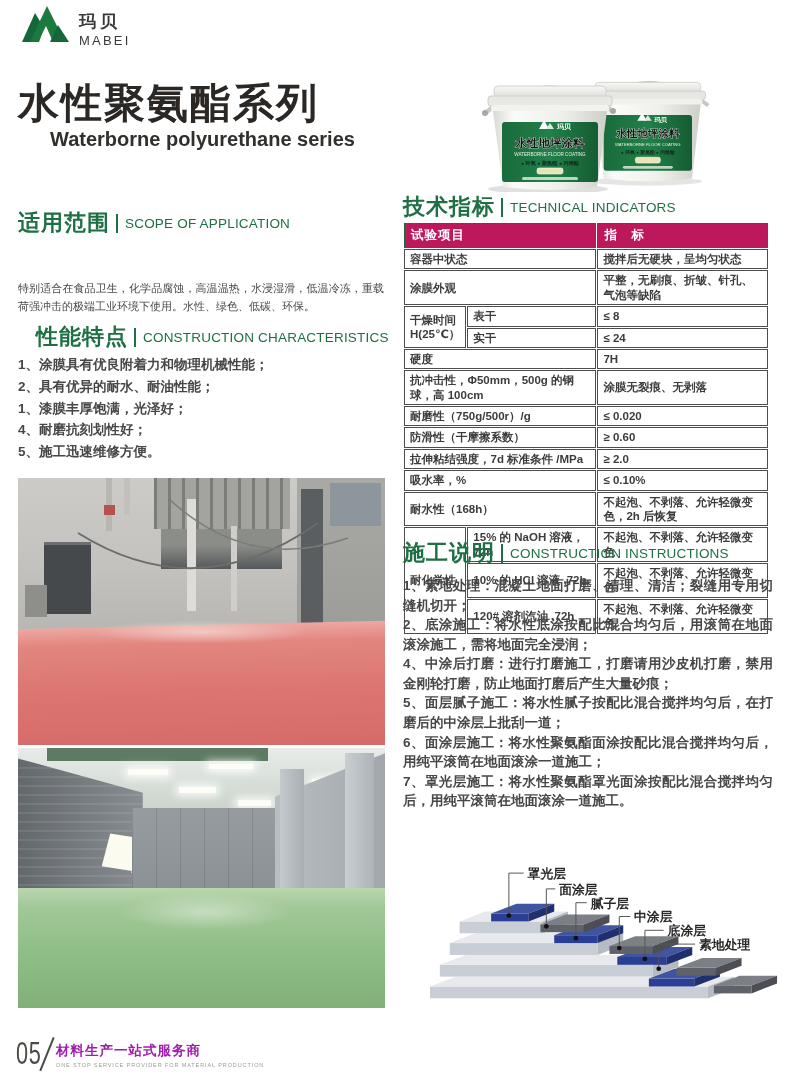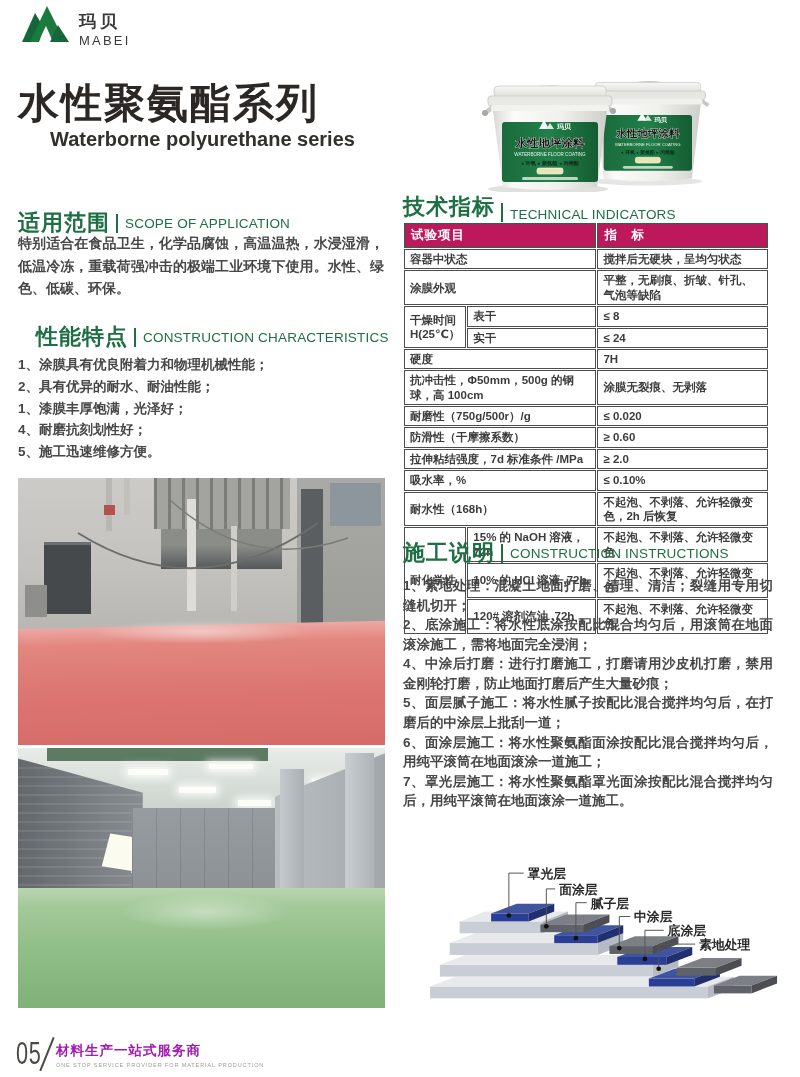--- a/index.html
+++ b/index.html
@@ -14,21 +14,21 @@
   .logo-en { font-size:13px; color:#3a3a3a; letter-spacing:2.2px; margin-top:4px; }
   .page-title { position:absolute; left:18px; top:76px; font-size:41px; font-weight:bold; color:#2b2724; letter-spacing:2px; }
   .page-subtitle { position:absolute; left:8px; top:128px; font-size:20px; font-weight:bold; color:#32302c;margin-left:42px; }
 
   
   .sec-head { position:absolute; display:flex; align-items:center; white-space:nowrap; }
   .sec-head .cn { font-size:22px; font-weight:bold; color:#1e7044; letter-spacing:1px; }
   .sec-head .bar { width:2px; height:19px; background:#1e7044; margin:0 7px 0 6px; }
   .sec-head .en { font-size:13.5px; color:#1e7044; letter-spacing:0.2px; }
 
-  .body-text { position:absolute; font-size:14px; font-weight:bold; line-height:1.62; color:#474747; text-align:justify; }
+  .body-text { position:absolute; font-size:11px; font-weight:normal; line-height:1.62; color:#474747; text-align:justify;margin-top:48px; }
   .perf-list p { font-size:13.5px; font-weight:bold; color:#474747; line-height:1.32; margin-bottom:4px; }
 
   
   table.tech { position:absolute; left:403px; top:222px; width:366px; border-collapse:separate; border-spacing:1.5px; background:#fff; }
   table.tech th { background:#be185d; color:#fff; font-size:12.5px; font-weight:bold; text-align:left; padding:3px 6px; border:1px solid #1d6b40; letter-spacing:1px; }
   table.tech td { border:1px solid #4d4d4d; font-size:11.5px; font-weight:bold; color:#3c3c3c; padding:2px 5px; line-height:1.25; vertical-align:middle; background:#fff; }
   table.tech .c-val { }
 
   
   .steps p { font-size:13.5px; font-weight:bold; color:#474747; line-height:1.45; text-align:justify; }
@@ -219,21 +219,21 @@
     <div class="p2-winL2"></div>
     <div class="p2-wallB"></div>
     <div class="p2-panelB"></div>
     <div class="p2-wallR"></div>
     <div class="p2-colR1"></div>
     <div class="p2-colR2"></div>
     <div class="p2-floor"></div>
     <div class="p2-glow"></div>
   </div>
 
-  <div class="sec-head" style="left:403px;top:192px;align-items:flex-end;">
+  <div class="sec-head" style="left:403px;top:192px;">
     <span class="cn">技术指标</span>
     <span class="bar"></span>
     <span class="en">TECHNICAL INDICATORS</span>
   </div>
 
   <table class="tech">
     <colgroup>
         <col style="width:60px">
         <col style="width:130px">
         <col style="width:172px">

